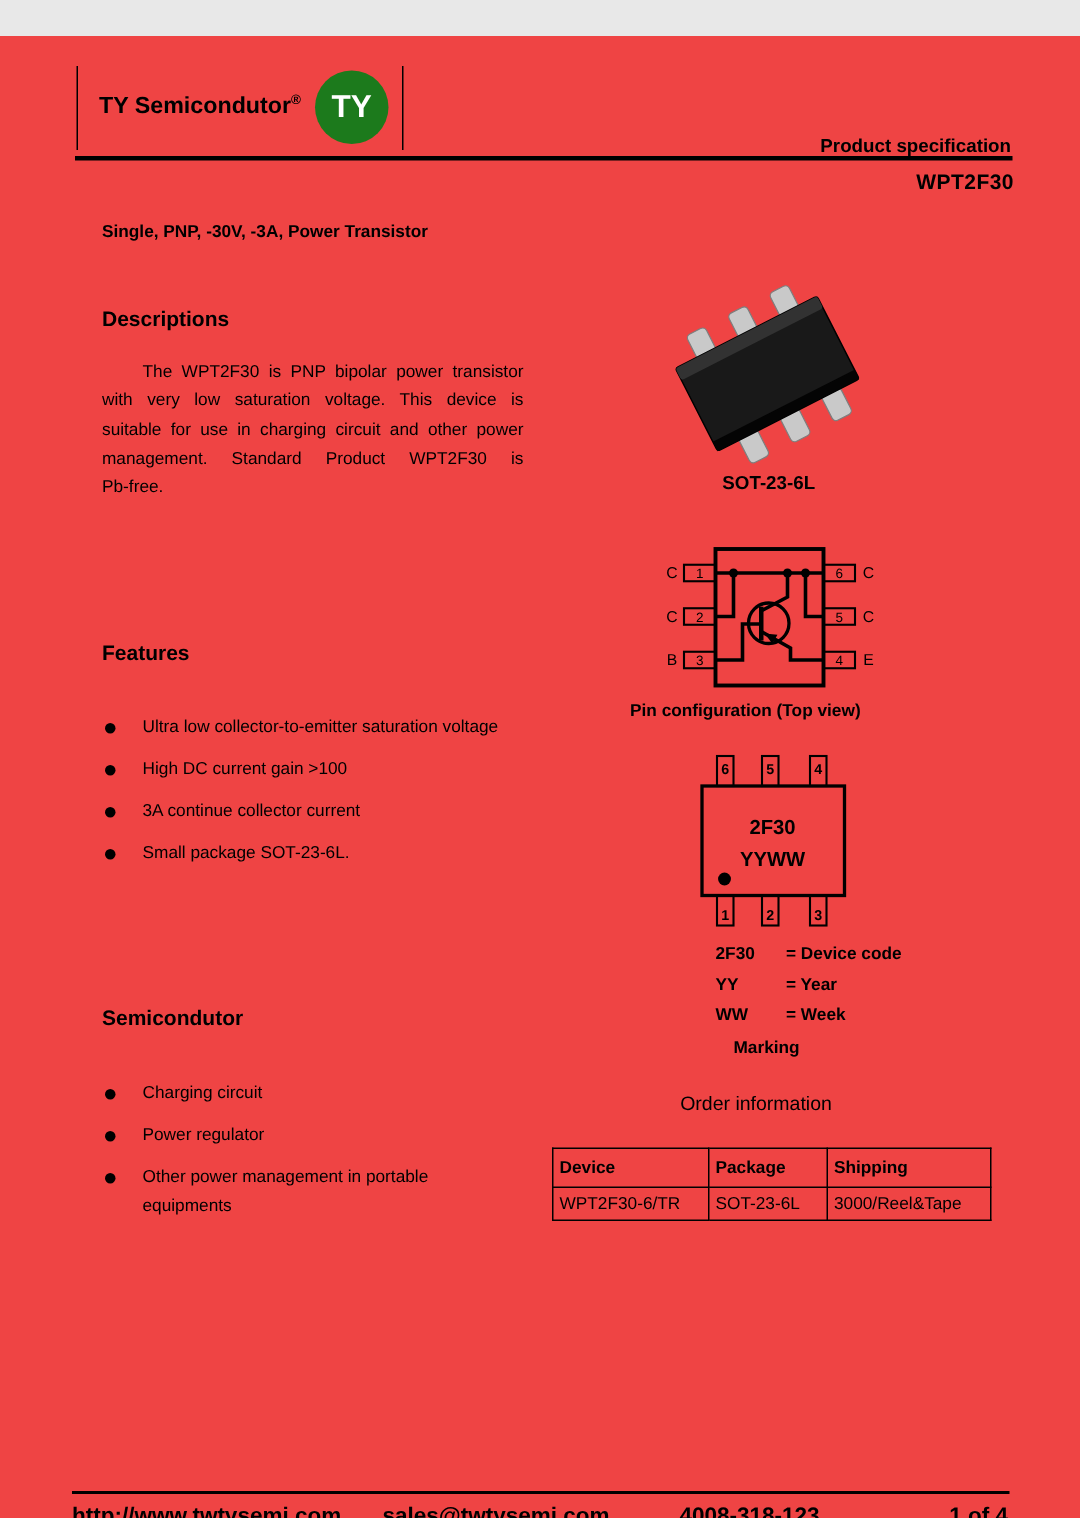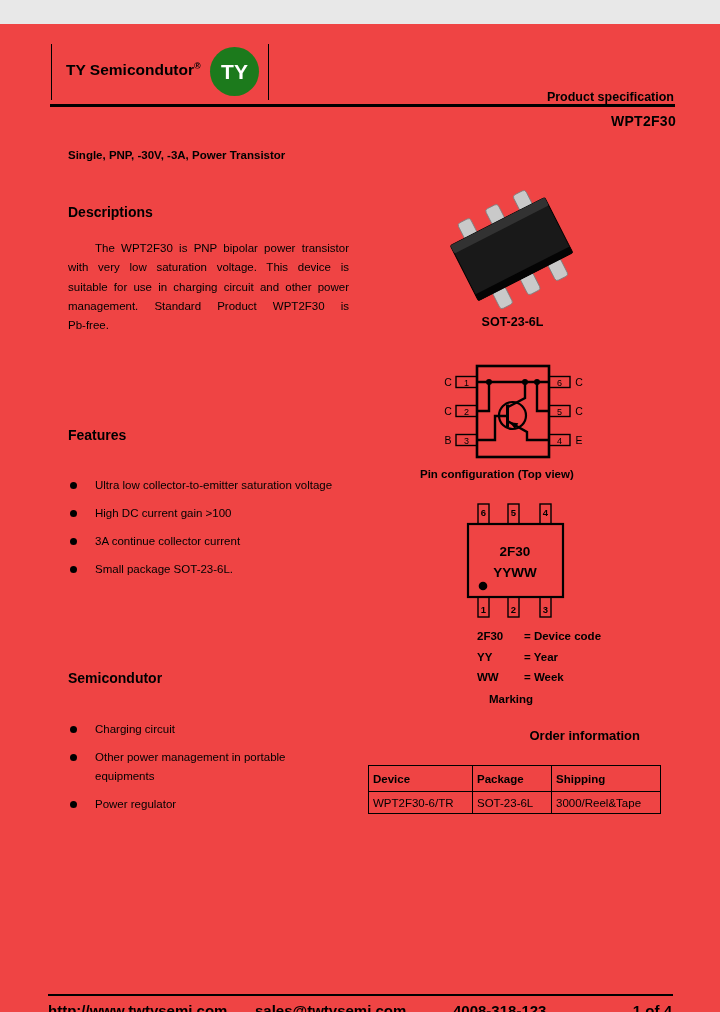--- a/index.html
+++ b/index.html
@@ -44,21 +44,21 @@
   .pkg-label{left:445px;top:291px;width:135px;text-align:center;font-weight:bold;font-size:12.5px;}
   .pin-caption{left:420px;top:444px;width:180px;text-align:left;font-weight:bold;font-size:11.5px;}
 
   
   .legend{left:477px;top:606px;font-size:11.5px;font-weight:bold;}
   .legrow{height:20.5px;}
   .term{display:inline-block;width:47px;}
   .marking-caption{left:489px;top:669px;font-weight:bold;font-size:11.5px;}
 
   
-  .order-h{left:368px;top:704px;width:272px;text-align:right;font-weight:bold;font-size:13px;}
+  .order-h{left:368px;top:704px;width:272px;text-align:center;font-weight:normal;font-size:13px;}
   .order-table{left:368px;top:741px;}
   table{border-collapse:collapse;font-size:11.5px;}
   th,td{border:1.5px solid #000;text-align:left;padding:0 4px;}
   th{font-weight:bold;height:25px;}
   td{height:21px;}
   .c1{width:95px;} .c2{width:70px;} .c3{width:100px;}
 
   
   .rule-bottom{left:48px;top:970px;width:625px;height:2px;background:#000;}
   .f{top:978px;font-weight:bold;font-size:15px;}
@@ -204,25 +204,25 @@
   <div class="abs marking-caption">Marking</div>
 
   <div class="abs h h-app">Semicondutor</div>
   <div class="abs blist blist-app">
     <div class="bitem">
         <span class="dot"></span>
         <span class="btext">Charging circuit</span>
       </div>
     <div class="bitem">
         <span class="dot"></span>
+        <span class="btext">Power regulator</span>
+      </div>
+    <div class="bitem">
+        <span class="dot"></span>
         <span class="btext wrapnarrow">Other power management in portable equipments</span>
-      </div>
-    <div class="bitem">
-        <span class="dot"></span>
-        <span class="btext">Power regulator</span>
       </div>
   </div>
 
   <div class="abs order-h">Order information</div>
   <div class="abs order-table">
     <table>
       <tbody>
           <tr>
         <th class="c1">Device</th>
         <th class="c2">Package</th>

